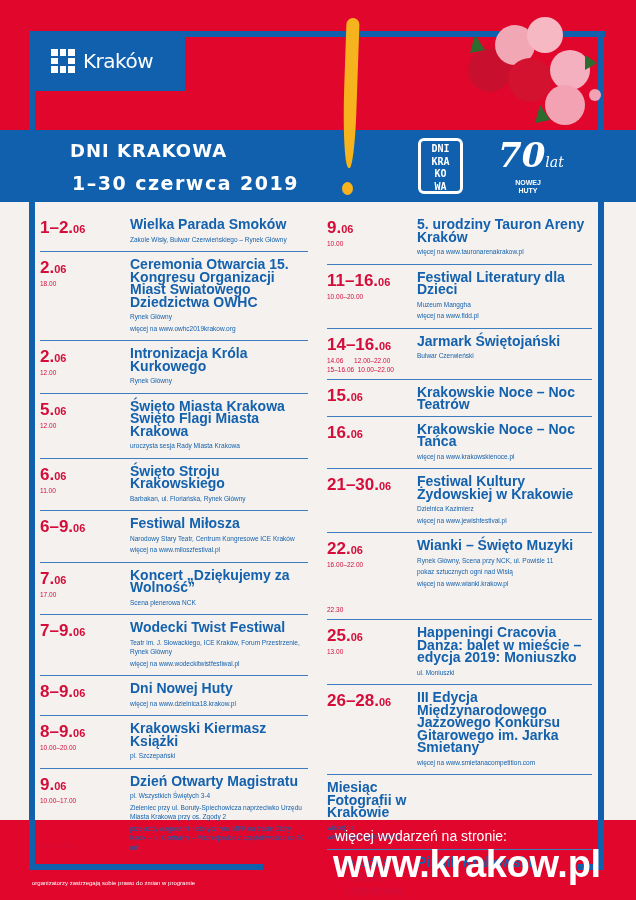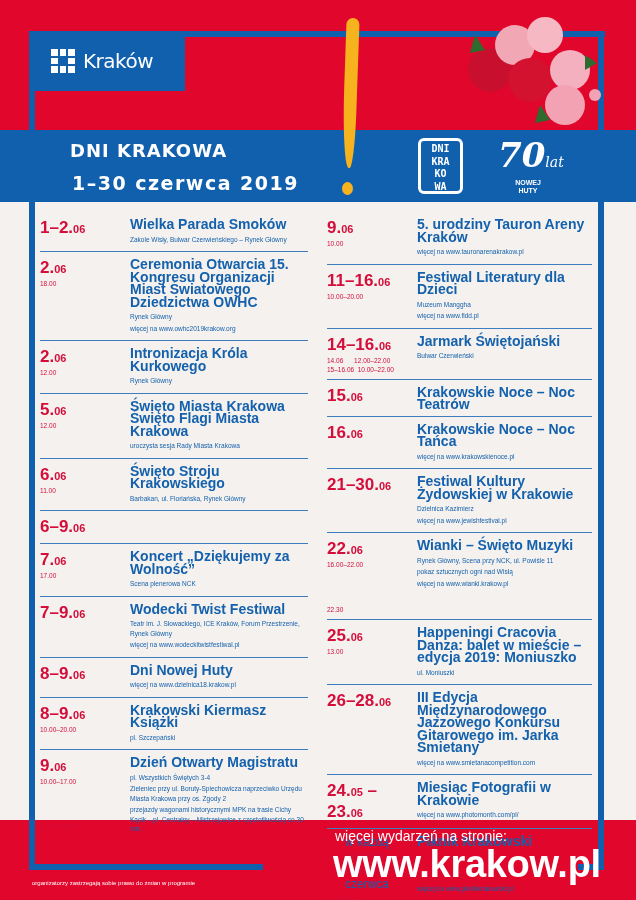--- a/index.html
+++ b/index.html
@@ -189,20 +189,27 @@
           </div>
       </div>
     </div>
   </div>
     <div class="ev">
     <div class="ev-grid">
       <div class="left-sub">
         <div class="date"><span class="d">6–9.</span><small class="m">06</small></div>
         <div class="times"></div>
       </div>
+      <div>
+        <div class="ev-title">Festiwal Miłosza</div>
+        <div class="ev-info">
+            <div>Narodowy Stary Teatr, Centrum Kongresowe ICE Kraków</div>
+            <div>więcej na www.miloszfestival.pl</div>
+          </div>
+      </div>
     </div>
   </div>
     <div class="ev">
     <div class="ev-grid">
       <div class="left-sub">
         <div class="date"><span class="d">7.</span><small class="m">06</small></div>
         <div class="times">
             <div class="time" style="white-space: pre;">17.00</div>
           </div>
       </div>
@@ -415,24 +422,20 @@
       <div>
         <div class="ev-title">III Edycja Międzynarodowego Jazzowego Konkursu Gitarowego im. Jarka Śmietany</div>
         <div class="ev-info">
             <div>więcej na www.smietanacompetition.com</div>
           </div>
       </div>
     </div>
   </div>
     <div class="ev">
     <div class="ev-grid">
-      <div class="left-sub">
-        <div class="date"><span class="d"><span>24.</span><small>05</small><span> – 23.</span></span><small class="m">06</small></div>
-        <div class="times"></div>
-      </div>
       <div>
         <div class="ev-title">Miesiąc Fotografii w Krakowie</div>
         <div class="ev-info">
             <div>więcej na www.photomonth.com/pl/</div>
           </div>
       </div>
     </div>
   </div>
     <div class="ev last">
       <div class="ev-grid">

